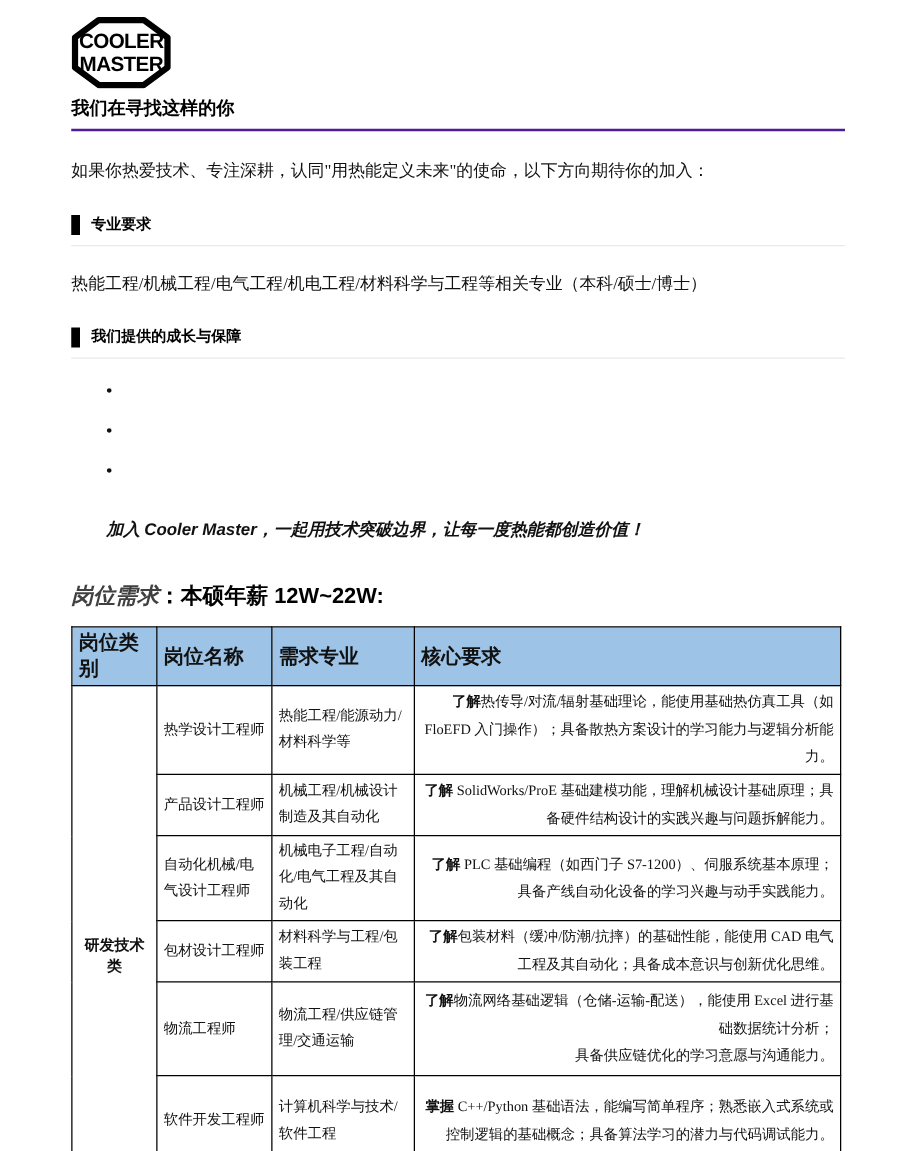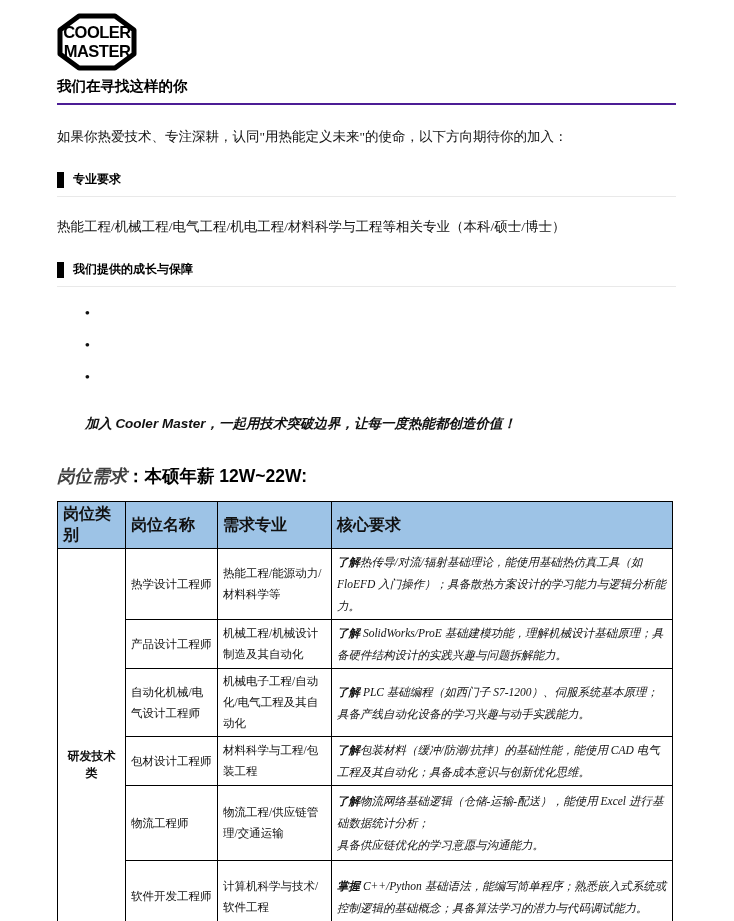--- a/index.html
+++ b/index.html
@@ -64,21 +64,21 @@
     border:1px solid #000;
     vertical-align:middle;
     padding:2px 5px;
   }
   table.jobs th {
     font-weight:bold; text-align:left;
     font-size:16px; height:28px;
   }
   td.cat { text-align:center; font-weight:bold; font-size:12px; }
   td.jobname, td.major { text-align:left; line-height:21px; }
-  td.req { text-align:left; line-height:22px; white-space:pre-line; padding:2px 7px;font-style:italic; }
+  td.req { text-align:right; line-height:22px; white-space:pre-line; padding:2px 7px; }
   td.req .lead { font-weight:bold; }
 </style>
 </head>
 <body>
 
 <div class="logo-wrap">
   <svg width="80" height="58" viewBox="0 0 80 58">
     <polygon points="22,3 58,3 77,17 77,41 58,55 22,55 3,41 3,17" fill="none" stroke="#000" stroke-width="5" stroke-linejoin="round"></polygon>
     <text x="40" y="25" text-anchor="middle" font-family="Liberation Sans, DejaVu Sans, sans-serif" font-weight="bold" font-size="16.5" letter-spacing="-0.5" fill="#000">COOLER</text>
     <text x="40" y="44" text-anchor="middle" font-family="Liberation Sans, DejaVu Sans, sans-serif" font-weight="bold" font-size="16.5" letter-spacing="-0.5" fill="#000">MASTER</text>

